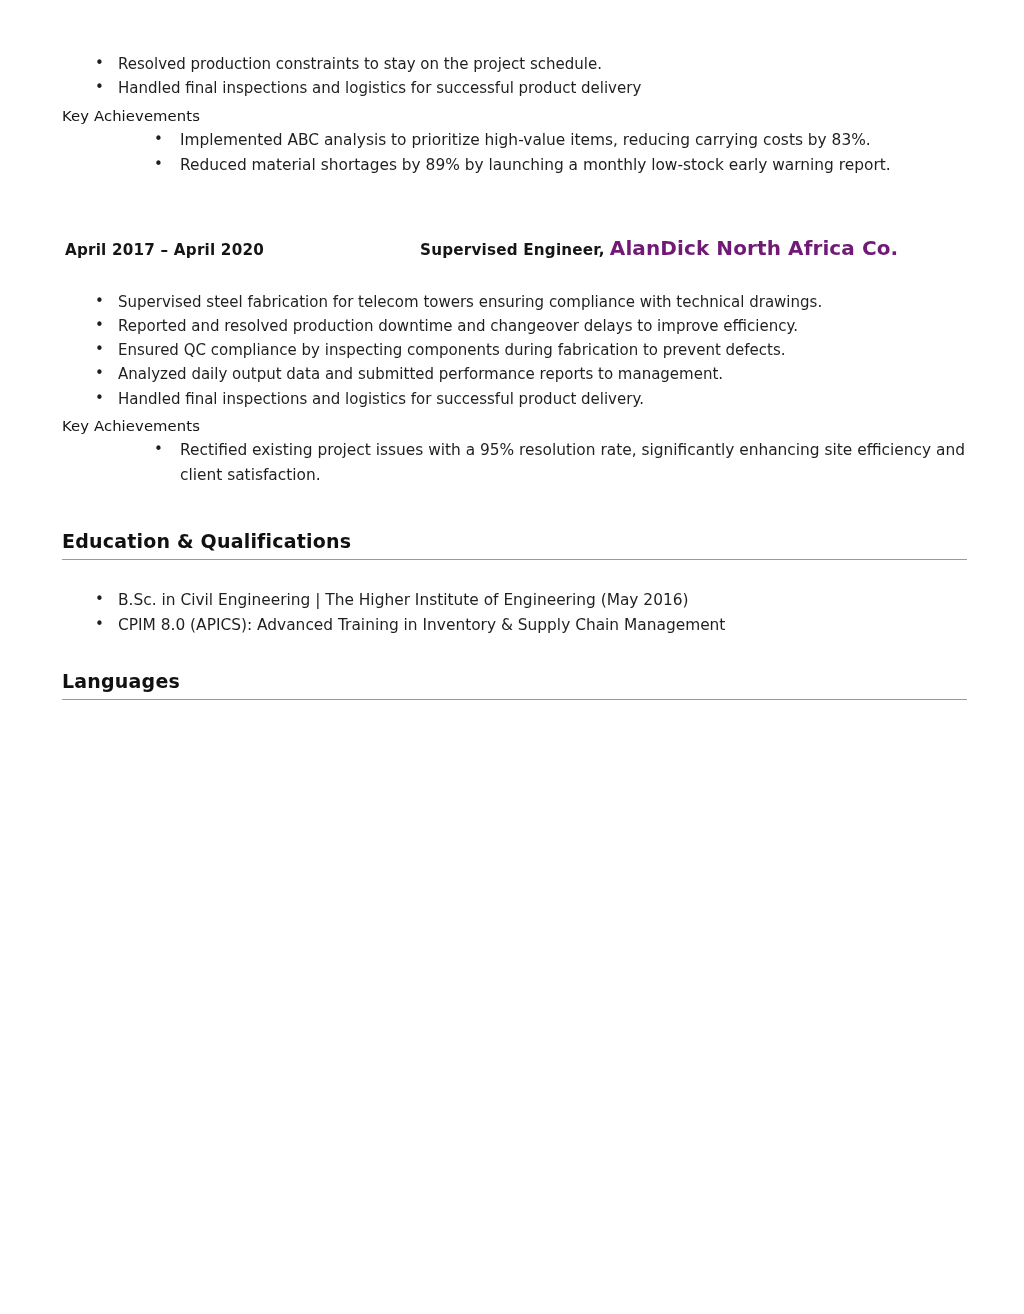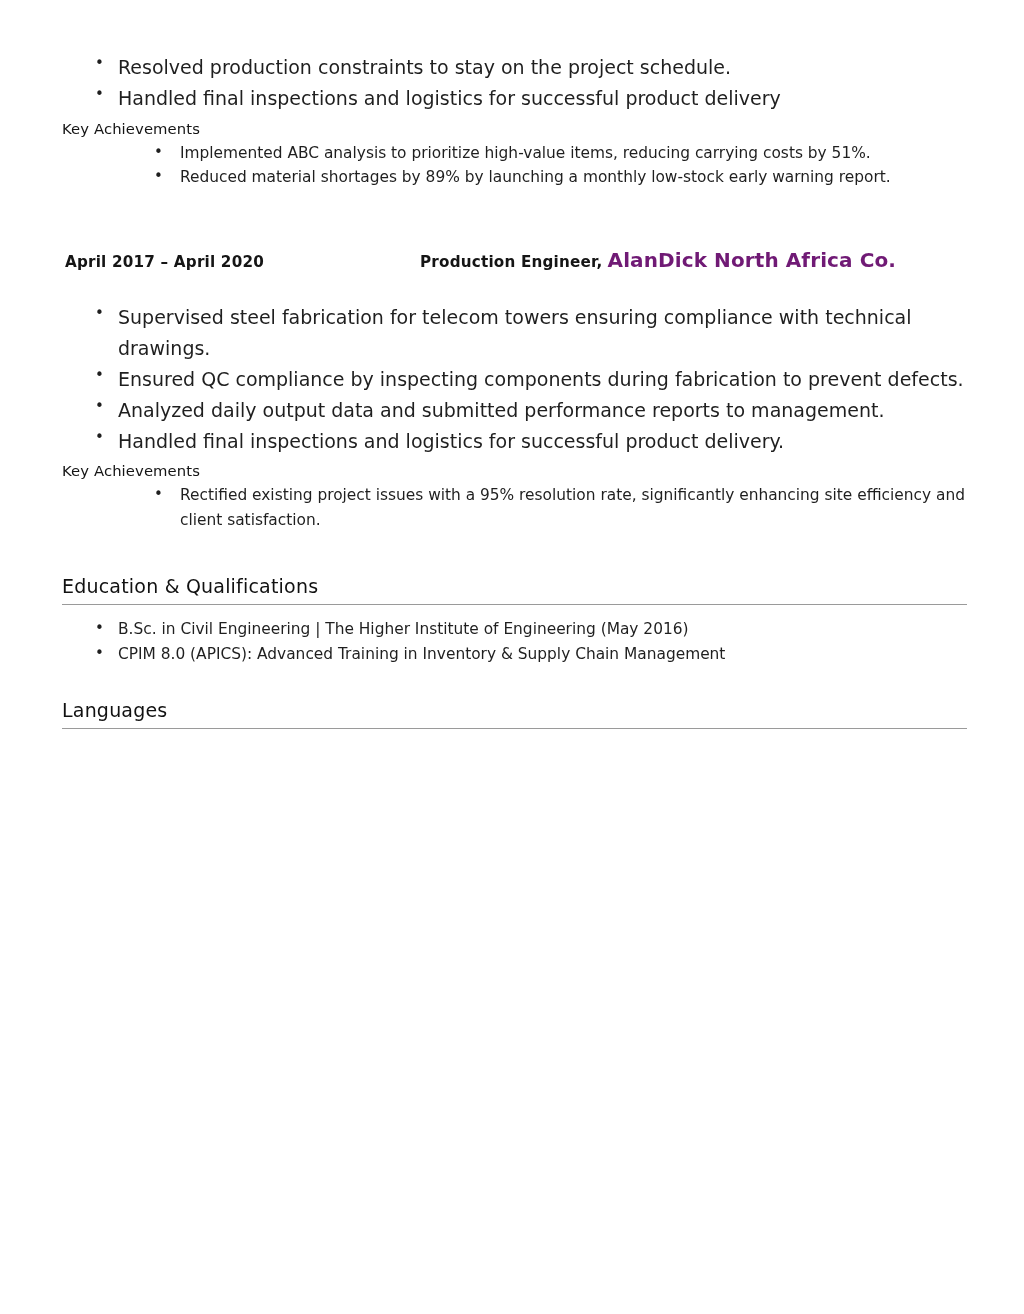--- a/index.html
+++ b/index.html
@@ -31,21 +31,21 @@
 
   
   ul.bullets {
     list-style: none;
     margin: 0;
     padding: 0;
   }
   ul.bullets > li {
     position: relative;
     padding-left: 56px;
-    font-size: 19px;
+    font-size: 15px;
     line-height: 1.62;
     color: #1f1f1f;
   }
   ul.bullets > li::before {
     content: "\2022";
     position: absolute;
     left: 33px;
     top: -1px;
     font-size: 15px;
     color: #1f1f1f;
@@ -101,28 +101,28 @@
     color: #701a75;
     letter-spacing: 0.1px;
   }
 
   
   .section {
     margin-top: 22px;
   }
   .section-title {
     font-size: 19px;
-    font-weight: normal;
+    font-weight: bold;
     color: #111111;
     padding-bottom: 7px;
     border-bottom: 1.3px solid #9a9a9a;
     letter-spacing: 0.2px;
   }
   .section-body {
-    margin-top: 12px;
+    margin-top: 28px;
   }
   .section-body ul.bullets > li {
     font-size: 15.4px;
     line-height: 1.62;
   }
 
   .gap-sm { height: 10px; }
   .gap-md { height: 20px; }
 </style>
 </head>
@@ -137,38 +137,41 @@
       </li>
       <li>
         <span>Handled final inspections and logistics for successful product delivery</span>
       </li>
     </ul>
 
     <div class="ach-heading">Key Achievements</div>
 
     <ul class="bullets indented">
       <li>
-        <span>Implemented ABC analysis to prioritize high-value items, reducing carrying costs by 51%.</span>
+        <span>Implemented ABC analysis to prioritize high-value items, reducing carrying costs by 83%.</span>
       </li>
       <li>
         <span>Reduced material shortages by 89% by launching a monthly low-stock early warning report.</span>
       </li>
     </ul>
 
     <div class="job-header">
       <div class="job-dates">April 2017 – April 2020</div>
       <div>
-        <span class="job-title">Production Engineer,</span>
+        <span class="job-title">Supervised Engineer,</span>
         <span class="job-company">AlanDick North Africa Co.</span>
       </div>
     </div>
 
     <ul class="bullets">
       <li>
         <span>Supervised steel fabrication for telecom towers ensuring compliance with technical drawings.</span>
+      </li>
+      <li>
+        <span>Reported and resolved production downtime and changeover delays to improve efficiency.</span>
       </li>
       <li>
         <span>Ensured QC compliance by inspecting components during fabrication to prevent defects.</span>
       </li>
       <li>
         <span>Analyzed daily output data and submitted performance reports to management.</span>
       </li>
       <li>
         <span>Handled final inspections and logistics for successful product delivery.</span>
       </li>

